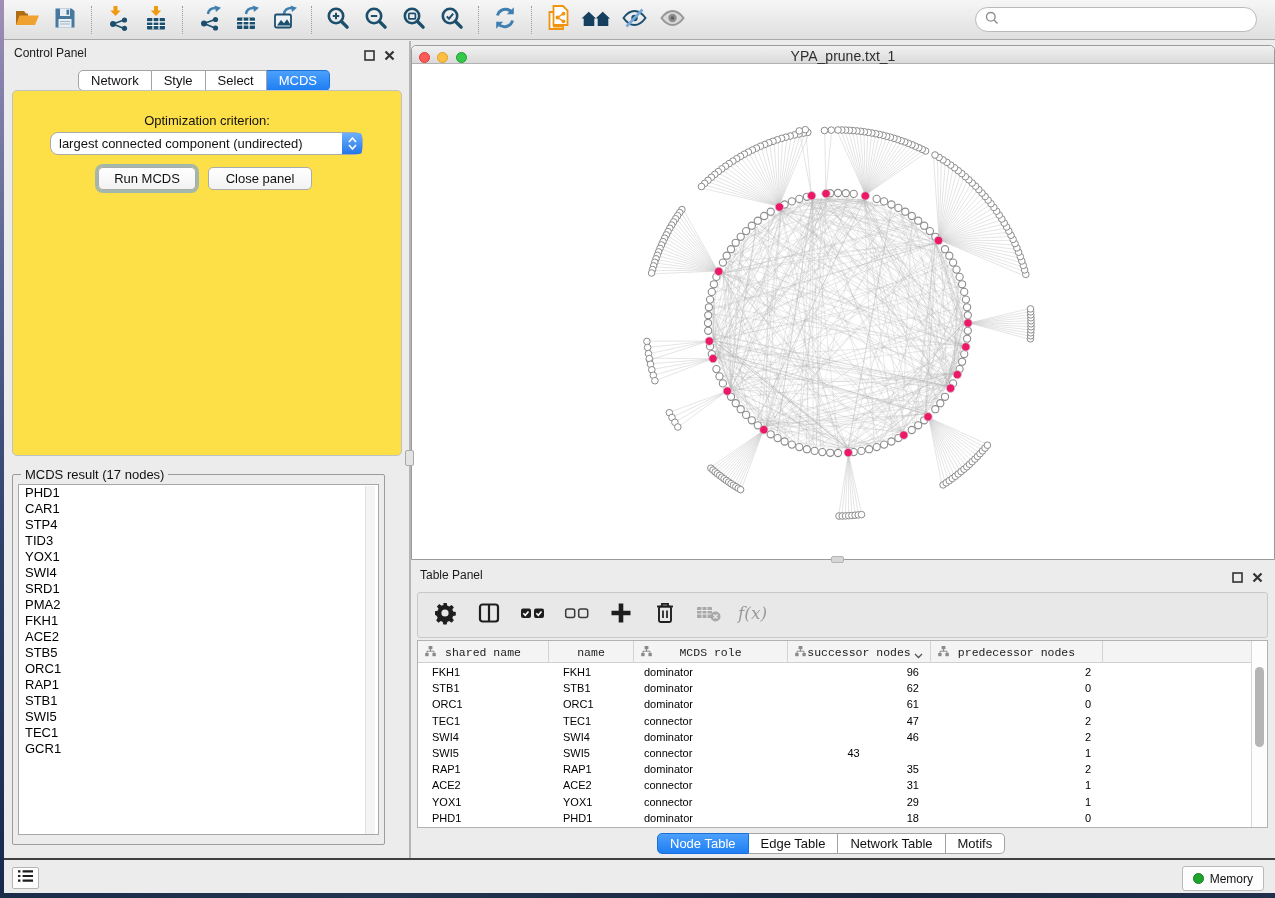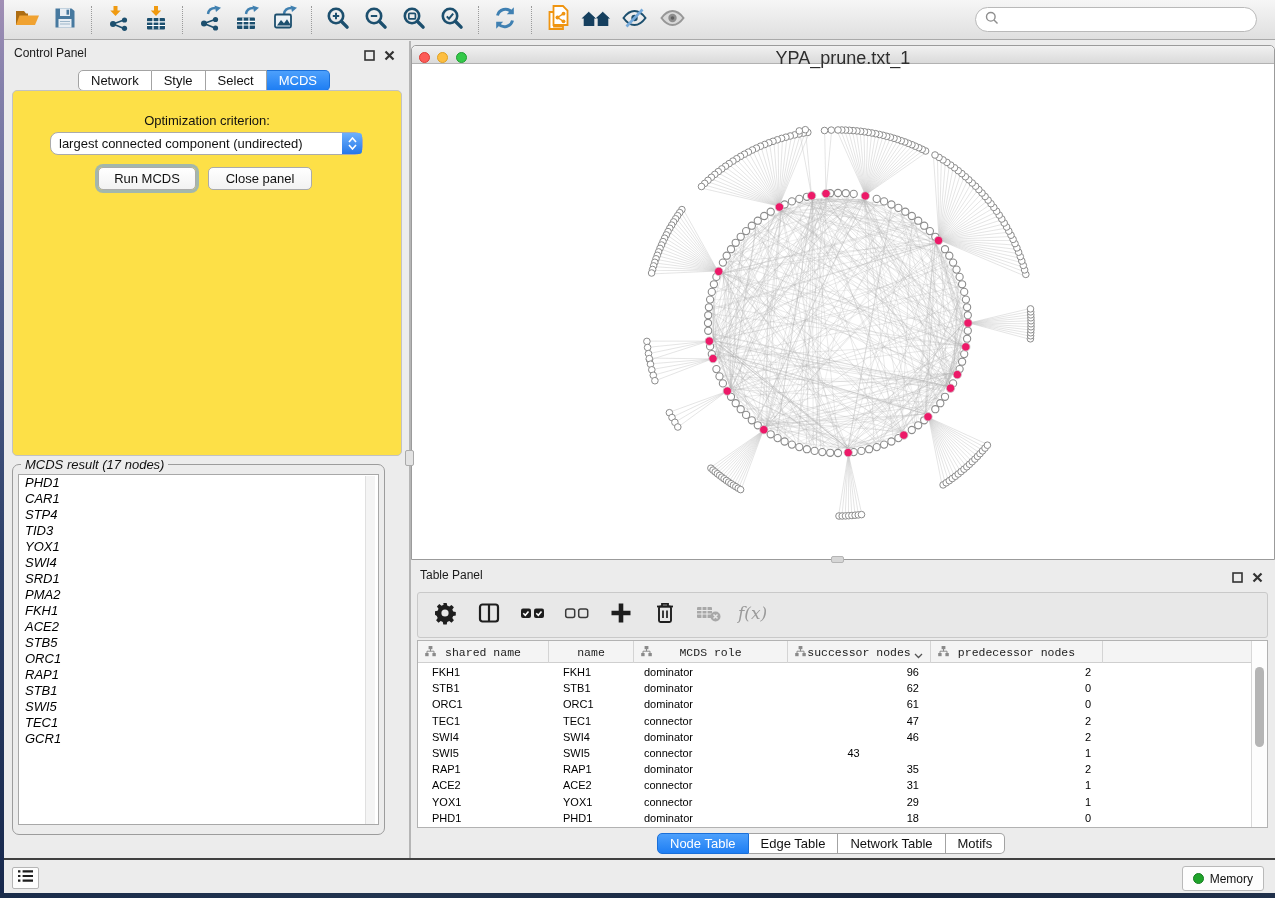--- a/index.html
+++ b/index.html
@@ -40,42 +40,42 @@
   #opt-select { position:absolute; left:37px; top:41px; width:313px; height:23px; background:#fff;
     border:1px solid #ababab; border-radius:8px; display:flex; align-items:center; }
   #opt-value { flex:1; font-size:13px; color:#111; padding-left:8px; white-space:nowrap; overflow:hidden; }
   #opt-stepper { width:20px; height:21px; border-radius:0 3px 3px 0; background:linear-gradient(#6db1fd,#2577e8);
     display:flex; flex-direction:column; align-items:center; justify-content:center; gap:1px; }
   .btn { background:linear-gradient(#ffffff,#f2f2f2); border:1px solid #ababab; border-radius:5px;
     font-size:13px; color:#111; height:23px; padding:0 14px; }
   #run-btn { position:absolute; left:85px; top:76px; width:98px;
     box-shadow:0 0 0 3px rgba(90,150,255,.55); }
   #closepanel-btn { position:absolute; left:195px; top:76px; width:104px; }
-  #mcds-box { position:absolute; left:8px; top:423px; width:373px; height:371px; border:1px solid #9c9c9c; border-radius:7px;font-style:italic; }
+  #mcds-box { position:absolute; left:8px; top:433px; width:373px; height:371px; border:1px solid #9c9c9c; border-radius:2px; }
   #mcds-box-title { position:absolute; left:8px; top:-8px; background:#ececec; padding:0 4px; font-size:13px; color:#111; }
   #mcds-list { position:absolute; left:5px; top:9px; width:361px; height:351px; background:#fff;
     border:1px solid #a8a8a8; overflow:hidden; }
   #mcds-scroll { position:absolute; right:3px; top:1px; width:10px; height:349px; background:#f4f4f4; border-left:1px solid #e0e0e0; }
   .mcds-item { font-size:13px; line-height:16px; color:#000; padding-left:6px; }
 
   
   #v-splitter { position:absolute; left:409px; top:41px; width:2px; height:817px; background:#b5b5b5; }
   #v-handle { position:absolute; left:405px; top:450px; width:9px; height:16px; background:#e3e3e3;
     border:1px solid #aaa; border-radius:2px; z-index:5; }
   #h-splitter-handle { position:absolute; left:831px; top:556px; width:13px; height:7px; background:#d6d6d6;
     border:1px solid #b5b5b5; border-radius:2px; z-index:5; }
 
   
   #network-window { position:absolute; left:411px; top:45px; width:864px; height:515px;
     border:1px solid #9b9b9b; border-radius:5px 5px 0 0; background:#fff; }
   #nw-titlebar { position:absolute; left:0; top:0; width:100%; height:18px;
     background:linear-gradient(#f1f1f1,#dadada); border-bottom:1px solid #b2b2b2; border-radius:5px 5px 0 0; }
   .light { width:11px; height:11px; border-radius:50%; display:inline-block; margin-right:3px; }
   #lights { position:absolute; left:7px; top:3px; }
-  #nw-title { position:absolute; left:0; top:2px; width:100%; text-align:center; font-size:18px; color:#2e2e2e; }
+  #nw-title { position:absolute; left:0; top:2px; width:100%; text-align:center; font-size:14px; color:#2e2e2e; }
   #net-canvas { position:absolute; left:0; top:18px; }
 
   
   #table-panel { position:absolute; left:411px; top:562px; width:864px; height:296px; background:#ececec; }
   #tp-title { position:absolute; left:9px; top:6px; font-size:12px; color:#1a1a1a; }
   #tp-toolbar { position:absolute; left:6px; top:30px; width:851px; height:46px; background:#e8e8e8;
     border:1px solid #c9c9c9; border-radius:3px; display:flex; align-items:center; padding-left:12px; gap:14px; }
   .tp-btn { width:30px; height:30px; display:flex; align-items:center; justify-content:center; }
   #table-region { position:absolute; left:6px; top:78px; width:851px; height:188px; background:#fff; border:1px solid #b2b2b2; }
   #t-header { position:absolute; left:0; top:0; width:834px; height:22px; background:#f4f4f4;

